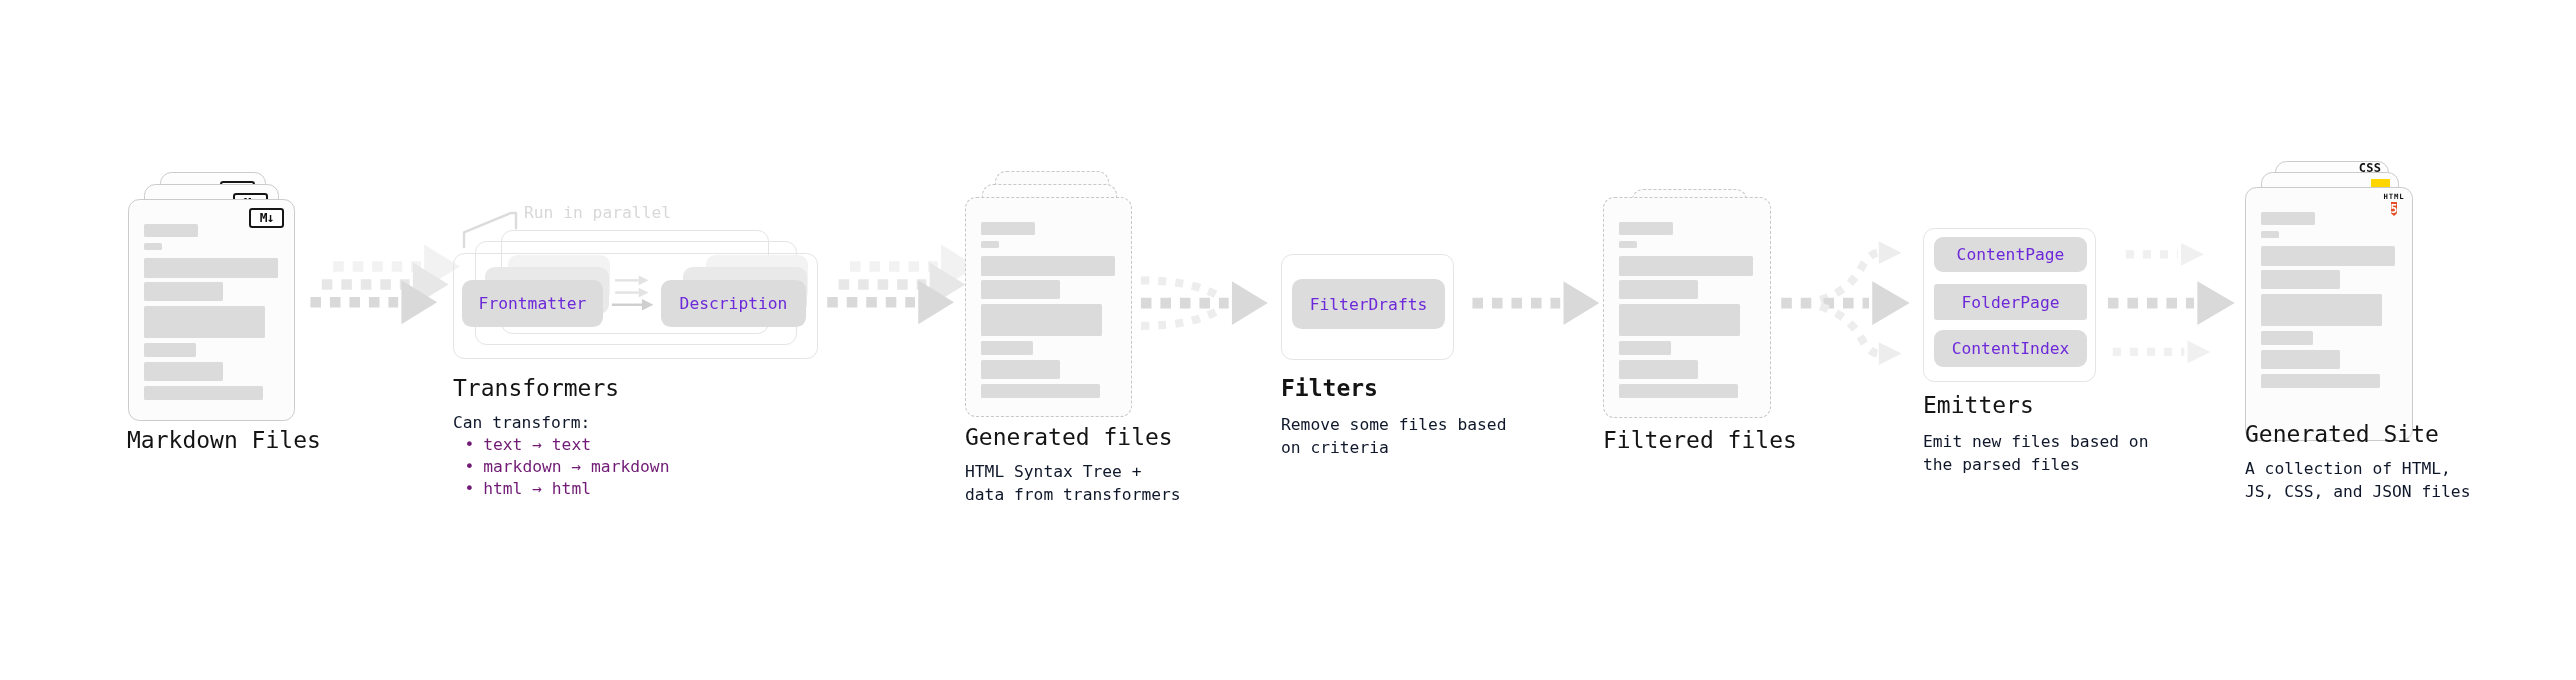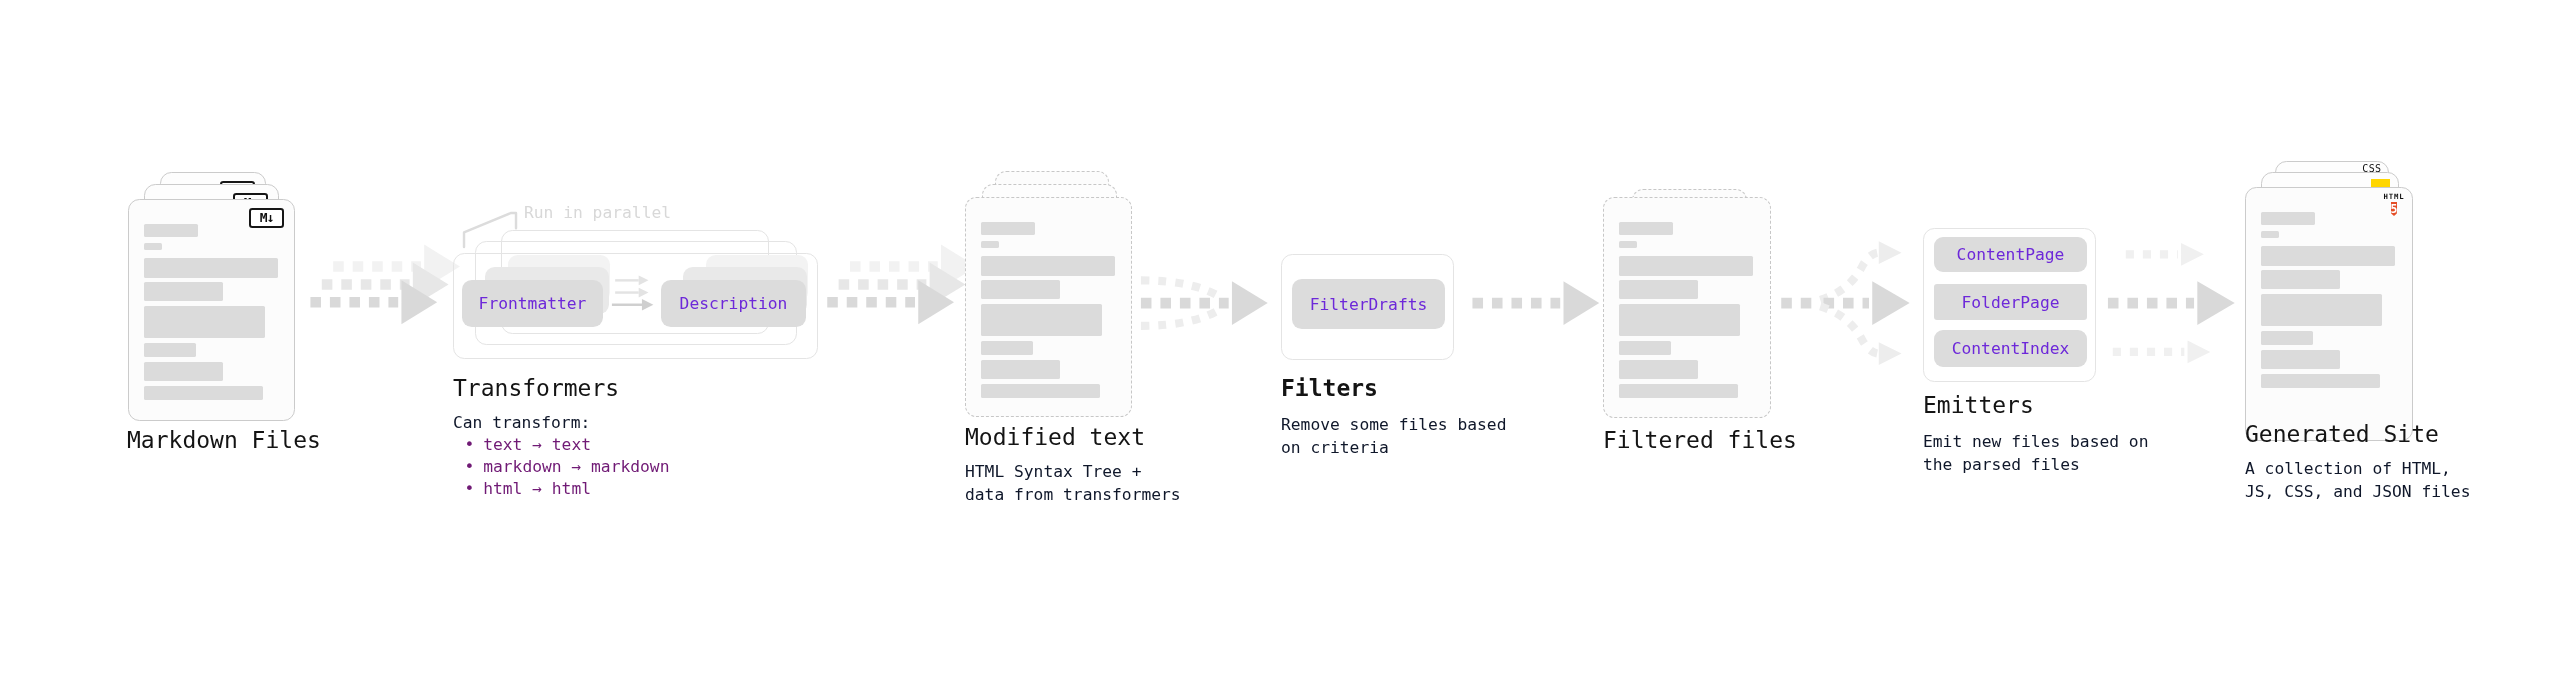--- a/index.html
+++ b/index.html
@@ -21,21 +21,21 @@
   .sk5{top:106px;width:121px;height:32px;}
   .sk6{top:143px;width:52px;height:14px;}
   .sk7{top:162px;width:79px;height:18.7px;}
   .sk8{top:186px;width:119px;height:14px;}
 
   
   .md-badge{position:absolute;top:8.1px;right:9.8px;width:31px;height:16.3px;border:2.4px solid #161616;
     border-radius:3.3px;background:#ffffff;color:#111;font-weight:bold;font-size:13px;line-height:15.4px;
     text-align:center;letter-spacing:-0.8px;}
   .css-badge{position:absolute;top:3.3px;right:6.5px;text-align:center;}
-  .css-badge .w{font-size:10px;font-weight:normal;color:#111;line-height:7.3px;letter-spacing:0.4px;display:block;}
+  .css-badge .w{font-size:12px;font-weight:bold;color:#111;line-height:7.3px;letter-spacing:0.4px;display:block;}
   .css-badge .bar{display:block;width:18px;height:2.4px;background:#2963ee;margin:0.8px auto 0;}
   .js-badge{position:absolute;top:5.7px;right:8.1px;width:18.7px;height:9px;background:#ffd600;}
   .html-badge{position:absolute;top:4.9px;right:6.5px;width:23px;text-align:center;}
   .html-badge .w{font-size:7.3px;font-weight:bold;letter-spacing:0.8px;color:#111;line-height:8.1px;display:block;}
   .html-badge .shield{width:18px;height:15.4px;margin:0.8px auto 0;background:#e44d26;color:#fff;
     font-size:11.4px;font-weight:bold;line-height:14.6px;text-align:center;
     clip-path:polygon(0 0,100% 0,91% 82%,50% 100%,9% 82%);}
 
   
   .obox{position:absolute;border:1.6px solid #e4e4e4;border-radius:11.4px;box-sizing:border-box;background:transparent;}
@@ -170,21 +170,21 @@
     <div class="file-card dashed" style="left:965px;top:197px;width:167px;height:220px;">
       <div class="sk sk1"></div>
       <div class="sk sk2"></div>
       <div class="sk sk3"></div>
       <div class="sk sk4"></div>
       <div class="sk sk5"></div>
       <div class="sk sk6"></div>
       <div class="sk sk7"></div>
       <div class="sk sk8"></div>
     </div>
-    <div class="title" style="left:965px;top:424px;">Modified text</div>
+    <div class="title" style="left:965px;top:424px;">Generated files</div>
     <div class="caption" style="left:965px;top:460px;">
       <div>HTML Syntax Tree +</div>
       <div>data from transformers</div>
     </div>
   </section>
 
   <section>
     <div class="obox" style="left:1281px;top:254px;width:173px;height:106px;"></div>
     <div class="pill" style="left:1292px;top:279px;width:153px;height:50px;">FilterDrafts</div>
     <div class="title" style="left:1281px;top:375px;font-weight:bold;">Filters</div>

